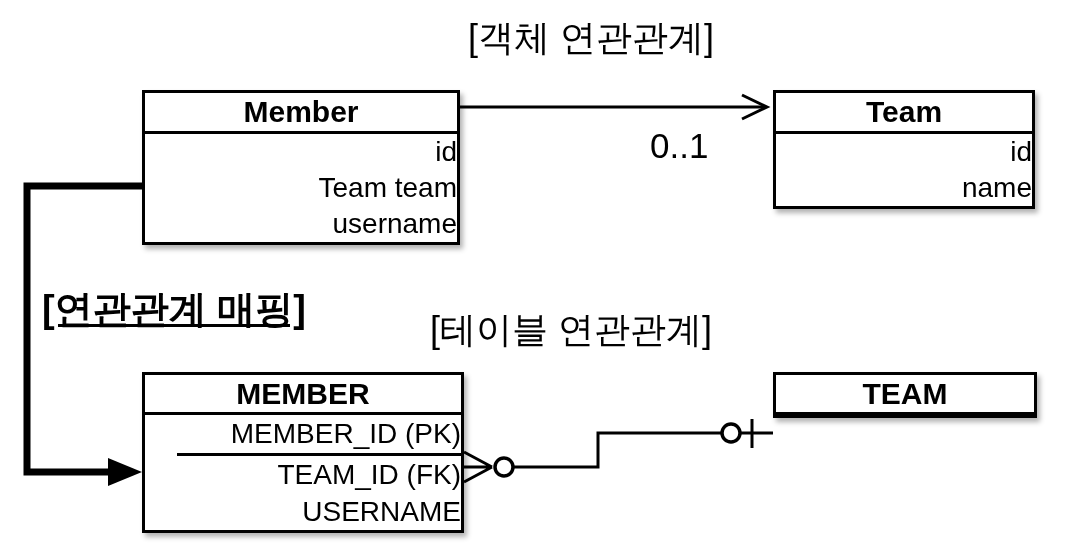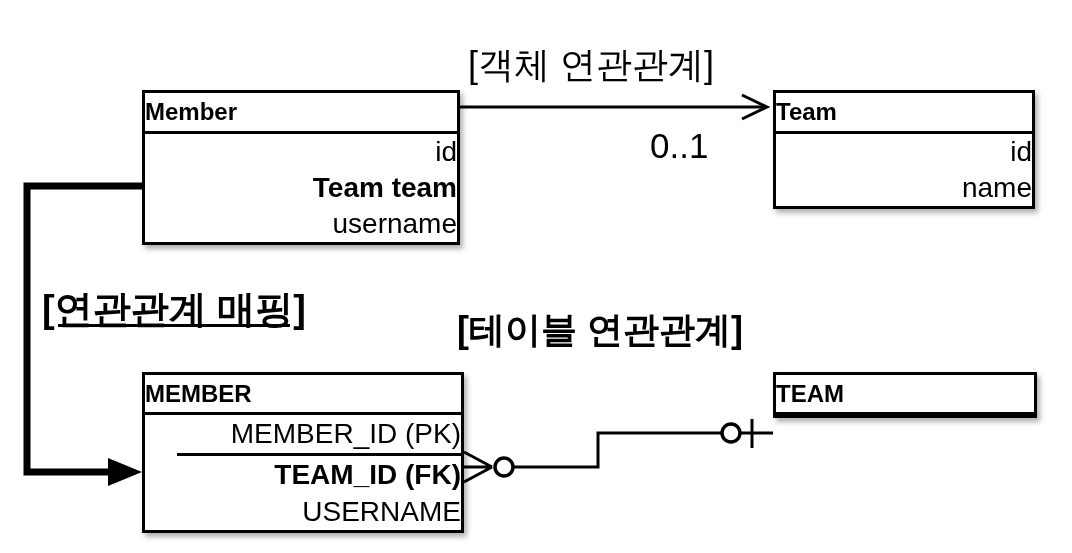--- a/index.html
+++ b/index.html
@@ -16,50 +16,51 @@
     position: absolute;
     left: 0; top: 0;
     width: 1072px; height: 553px;
   }
   .title {
     position: absolute;
     font-size: 36px;
     white-space: nowrap;
     letter-spacing: 0px;
   }
-  .obj-title { left: 468px; top: 14px; margin-top: 27px; }
+  .obj-title { left: 468px; top: 14px; }
   .map-title { left: 42px; top: 284px; font-size: 38px; font-weight: bold; text-decoration: underline; }
-  .tbl-title { left: 457px; top: 306px; font-weight: bold; }
+  .tbl-title { left: 430px; top: 306px; }
   .cardinality {
     position: absolute;
     left: 650px; top: 126px;
     font-size: 35px;
   }
   .uml-box {
     position: absolute;
     background: #ffffff;
     border: 3px solid #000000;
     box-shadow: 3px 4px 5px rgba(0,0,0,0.30);
     box-sizing: border-box;
   }
   .box-header {
+    text-align: center;
     font-weight: bold;
-    font-size: 24px;
+    font-size: 30px;
     line-height: 38px;
     border-bottom: 3px solid #000000;
     white-space: nowrap;
   }
   .row {
     font-size: 28px;
     line-height: 36px;
     padding-left: 8px;
     white-space: nowrap;
     text-align: right;
   }
-  .bold { font-weight: bold; }
+  .bold { font-weight: normal; }
   .member-box { left: 142px; top: 90px;  width: 318px; }
   .team-box   { left: 773px; top: 90px;  width: 262px; }
   .tbl-member-box { left: 142px; top: 372px; width: 322px; }
   .tbl-team-box   { left: 773px; top: 372px; width: 264px; }
   .tbl-member-box .box-header, .tbl-team-box .box-header { line-height: 37px; }
   .row-pk {
     border-bottom: 3px solid #000000;
     line-height: 38px;
     margin-left: 32px;
   }

